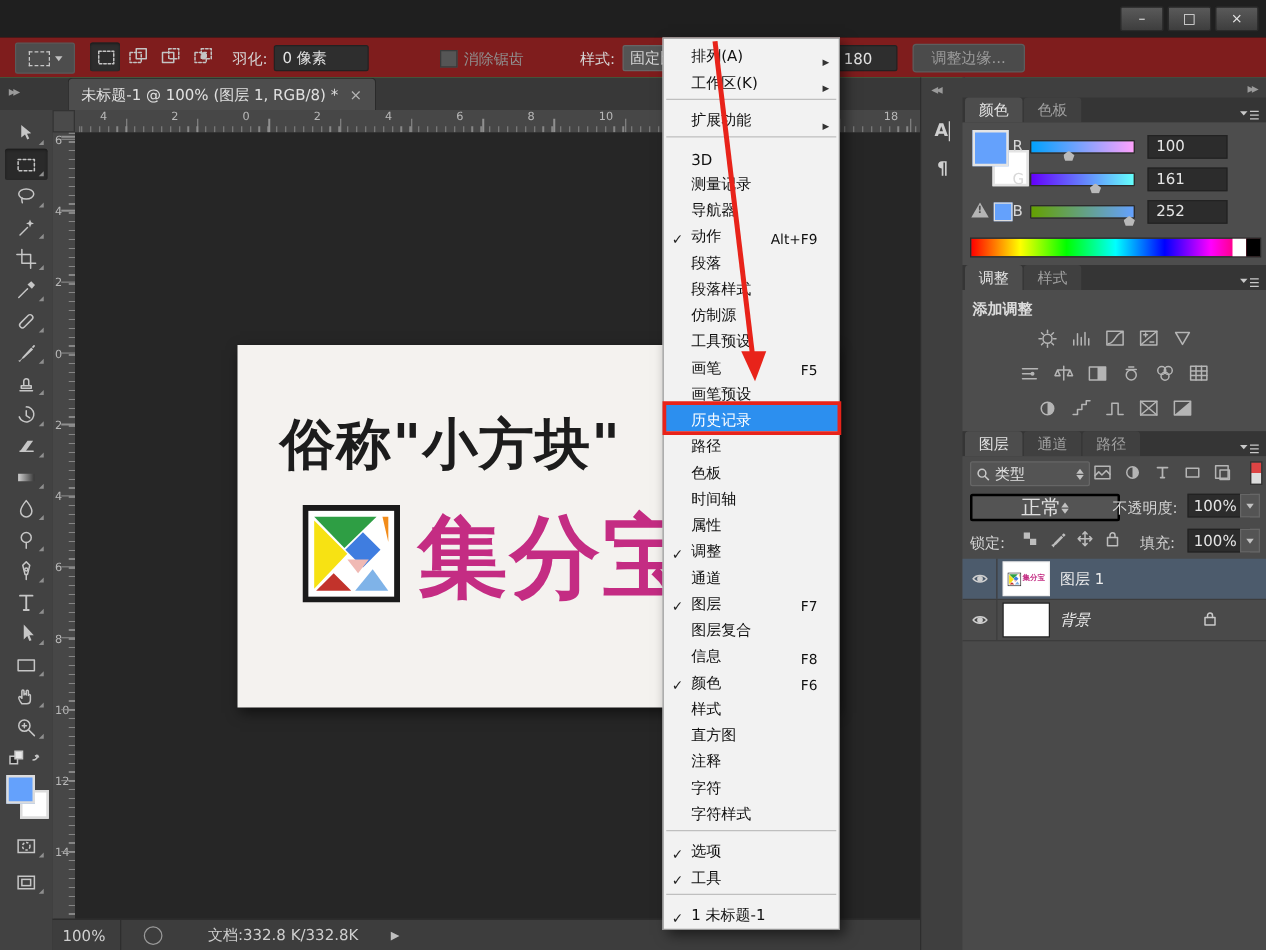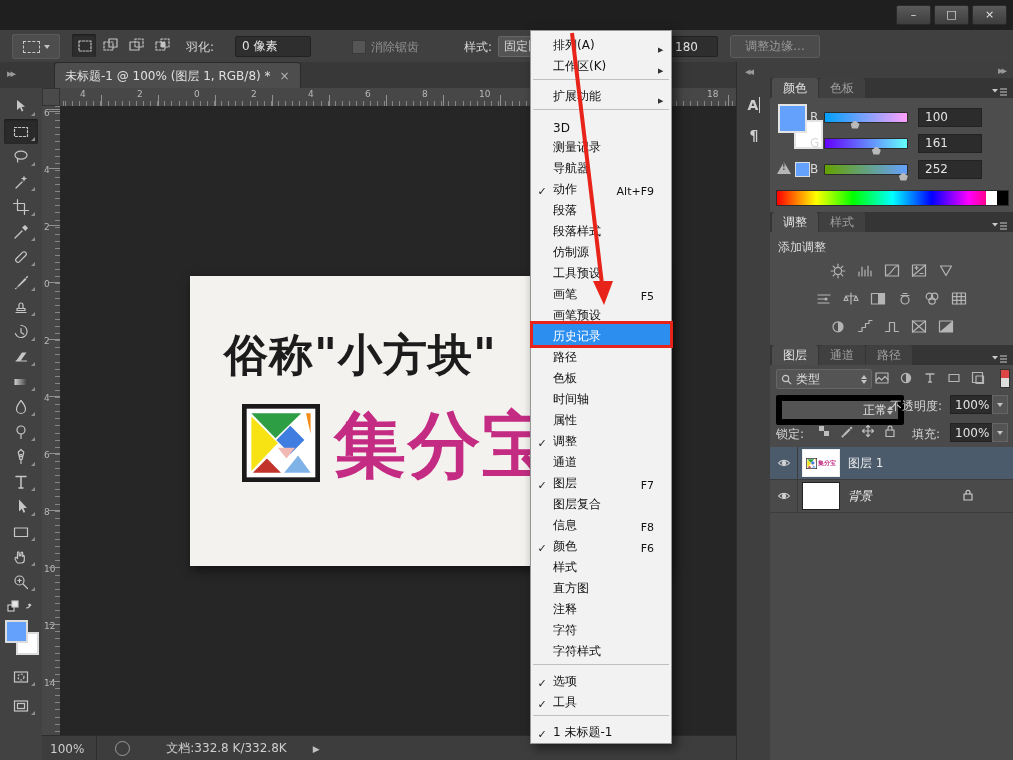--- a/index.html
+++ b/index.html
@@ -8,21 +8,21 @@
   
   #titlebar{position:absolute;left:0;top:0;width:1013px;height:30px;background:#1f1f1f;
             border-bottom:1px solid #0d0d0d;display:flex;align-items:center;}
   #ps-logo{width:40px;text-align:center;font-weight:bold;font-size:17px;color:#2f9fe8;margin-top:48px;}
   .tb-menu{position:relative;padding:0 11px;font-size:13px;line-height:30px;color:#d6d6d6;white-space:nowrap;}
   .tb-hl::after{content:"";position:absolute;left:-3px;right:-3px;top:3px;bottom:4px;border:2px solid var(--red);pointer-events:none;}
   #win-controls{margin-left:auto;display:flex;gap:3px;padding-right:6px;}
   .wbtn{width:33px;height:18px;background:linear-gradient(#5a5a5a,#3e3e3e);border:1px solid #2a2a2a;
         border-radius:2px;color:#e6e6e6;font-size:11px;line-height:17px;text-align:center;}
   
-  #optionsbar{position:absolute;left:0;top:30px;width:1013px;height:32px;background:#404040;border-bottom:7px solid #22c55e;}
+  #optionsbar{position:absolute;left:0;top:30px;width:1013px;height:32px;background:#7f1d1d;border-bottom:7px solid #22c55e;}
   .ob{position:absolute;font-size:12px;color:#d6d6d6;}
   #ob-preset{left:12px;top:4px;width:46px;height:23px;border:1px solid #5a5a5a;border-radius:2px;
              display:flex;align-items:center;justify-content:center;gap:4px;background:#4d4d4d;}
   .mini-marquee{width:15px;height:10px;border:1px dashed #c8c8c8;}
   .dd-tri{width:0;height:0;border-left:3.5px solid transparent;border-right:3.5px solid transparent;border-top:4px solid #c2c2c2;}
   #ob-modes{left:72px;top:4px;display:flex;gap:2px;}
   .mode-btn{width:24px;height:23px;border-radius:2px;display:flex;align-items:center;justify-content:center;color:#c4c4c4;}
   .mode-btn.active{background:#2d2d2d;box-shadow:inset 0 1px 2px #1a1a1a;}
   .ob-input{background:#2e2e2e;border:1px solid #222;border-radius:2px;color:#e2e2e2;font-size:12px;
             display:flex;align-items:center;padding:0 6px;height:19px;}
@@ -109,31 +109,31 @@
   .tr-b{background:linear-gradient(90deg,rgb(100,161,0),rgb(100,161,255));}
   #gamut-warn{position:absolute;left:7px;top:64px;width:0;height:0;border-left:7px solid transparent;border-right:7px solid transparent;border-bottom:12px solid #b5b5b5;}
   #gamut-warn::after{content:"!";position:absolute;left:-2px;top:1px;font-size:8px;color:#4d4d4d;font-weight:bold;}
   #gamut-swatch{position:absolute;left:25px;top:64px;width:13px;height:13px;border:1px solid #ddd;background:var(--fg);}
   #spectrum{position:absolute;left:6px;top:92px;width:231px;height:14px;border:1px solid #2b2b2b;
             background:linear-gradient(90deg,#f00,#ff0 17%,#0f0 33%,#0ff 50%,#00f 67%,#f0f 83%,#f00);}
   #spec-w{position:absolute;right:11px;top:0;width:11px;height:100%;background:#fff;}
   #spec-k{position:absolute;right:0;top:0;width:11px;height:100%;background:#000;}
   
   #adj-panel{top:150px;} #adj-body{height:113px;}
-  #adj-title{position:absolute;left:8px;top:7px;font-size:12px;color:#dcdcdc;}
+  #adj-title{position:absolute;left:8px;top:7px;font-size:12px;color:#dcdcdc;font-weight:bold;}
   .adjrow{position:absolute;left:0;width:243px;display:flex;justify-content:center;gap:5px;}
   .adjicon{width:22px;height:17px;display:flex;align-items:center;justify-content:center;color:#b5b5b5;}
   
   #layers-panel{top:283px;} #layers-body{height:395px;background:#4a4a4a;}
   #lp-filter{position:absolute;left:6px;top:4px;width:86px;height:18px;background:#545454;border:1px solid #666;border-radius:2px;
              display:flex;align-items:center;gap:4px;padding:0 4px;font-size:12px;color:#e0e0e0;}
   #lp-filter-icons{position:absolute;left:104px;top:5px;display:flex;gap:8px;color:#b5b5b5;}
   #lp-toggle{position:absolute;left:230px;top:4px;width:8px;height:17px;background:linear-gradient(#d44 0 50%,#ddd 50%);border:1px solid #333;}
-  #lp-blend{position:absolute;left:6px;top:30px;width:106px;height:18px;background:#545454;border:6px solid #000000;border-radius:2px;
-            display:flex;align-items:center;justify-content:flex-end;padding:0 5px;font-size:12px;color:#e0e0e0;}
+  #lp-blend{position:absolute;left:6px;top:30px;width:106px;height:18px;background:#545454;border:2px solid #000000;border-radius:2px;
+            display:flex;align-items:center;justify-content:center;padding:0 5px;font-size:16px;color:#e0e0e0;}
   .lp-lbl{position:absolute;font-size:12px;color:#d4d4d4;}
   .lp-val{position:absolute;width:40px;height:17px;background:#2c2c2c;border:1px solid #222;color:#e4e4e4;font-size:12px;
           display:flex;align-items:center;padding:0 4px;}
   .lp-dd{position:absolute;width:14px;height:17px;background:#545454;border:1px solid #666;display:flex;align-items:center;justify-content:center;}
   #lock-icons{position:absolute;left:46px;top:58px;display:flex;gap:6px;color:#bdbdbd;}
   #layer-rows{position:absolute;left:0;top:82px;width:243px;}
   .lrow{height:32px;display:flex;align-items:center;border-bottom:1px solid #3c3c3c;background:#4a4a4a;}
   .lrow.sel{background:#4c5b6c;}
   .leye{width:27px;height:100%;border-right:1px solid #3c3c3c;display:flex;align-items:center;justify-content:center;color:#cfcfcf;}
   .lthumb{width:36px;height:26px;margin-left:5px;background:#fff;box-shadow:0 0 0 1px #222;position:relative;
@@ -204,21 +204,21 @@
         </div>
         <div class="mode-btn">
           <svg width="21" height="21" viewBox="0 0 21 21" fill="none" stroke="currentColor" stroke-width="1.2" stroke-linecap="round" stroke-linejoin="round">
             <rect x="4" y="7" width="9" height="8" stroke-dasharray="2 1.5"></rect>
             <rect x="9" y="4" width="8" height="8" stroke-dasharray="2 1.5"></rect>
             <rect x="9" y="7" width="4" height="5" fill="currentColor" stroke="none"></rect>
           </svg>
         </div>
       </div>
     <span class="ob" style="left:186px;top:9px;">羽化:</span>
-    <div class="ob ob-input" style="left:235px;top:6px;width:62px;">0 像素</div>
+    <div class="ob ob-input" style="left:219px;top:6px;width:62px;">0 像素</div>
     <div id="ob-checkbox" class="ob"></div>
     <span class="ob ob-disabled" style="left:371px;top:9px;">消除锯齿</span>
     <span class="ob" style="left:464px;top:9px;">样式:</span>
     <div id="ob-style-dd" class="ob" style="left:498px;">
       <span>固定比例</span>
       <span class="updown">
           <i class="u"></i>
           <i class="d"></i>
         </span>
     </div>

